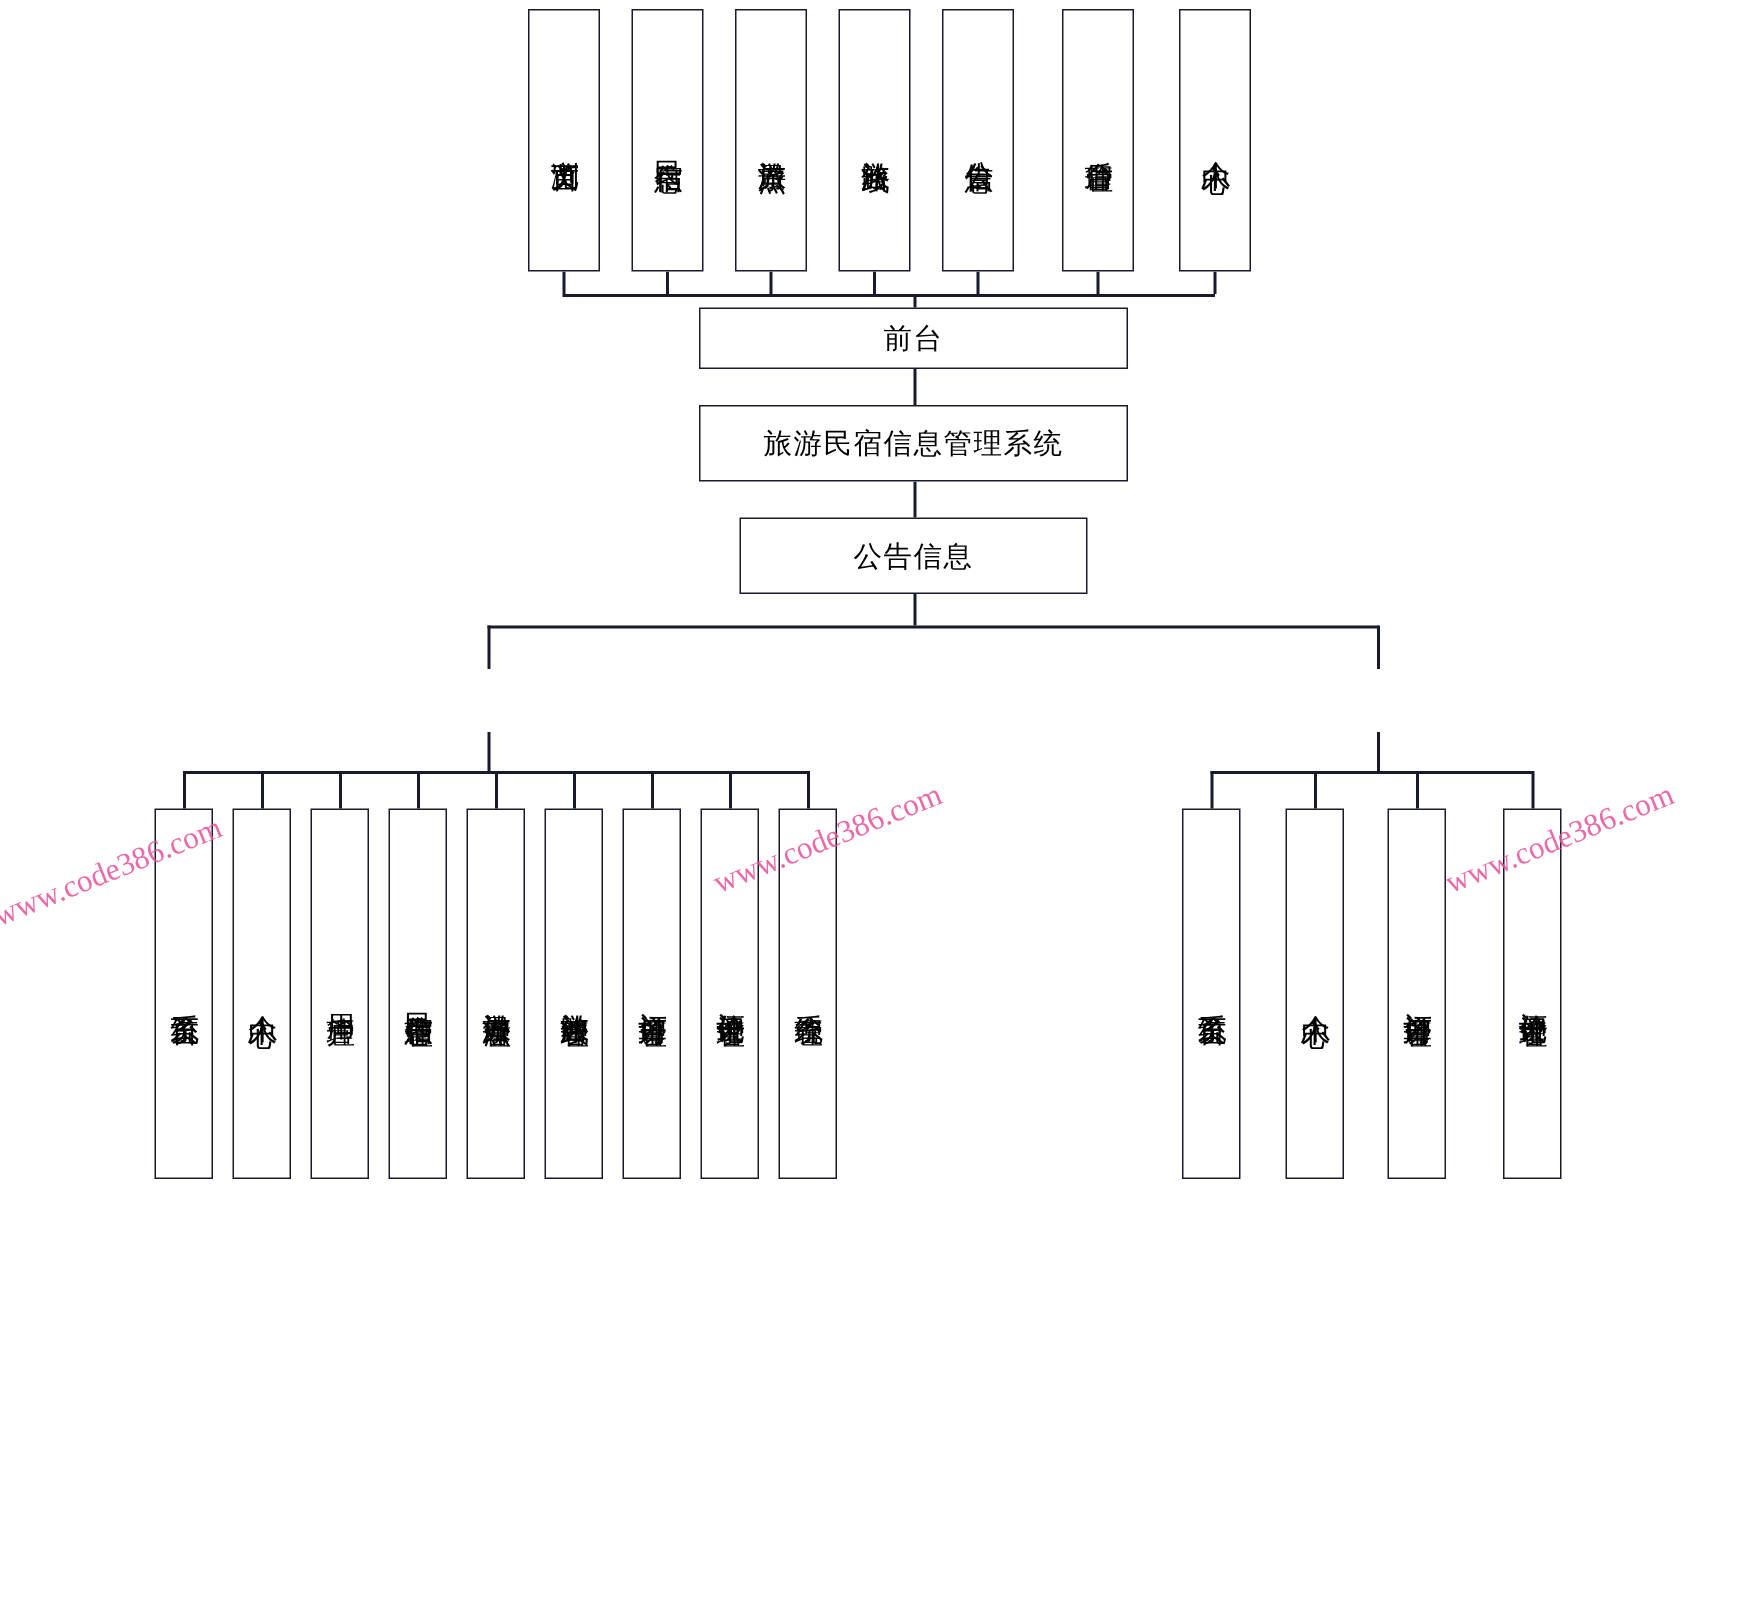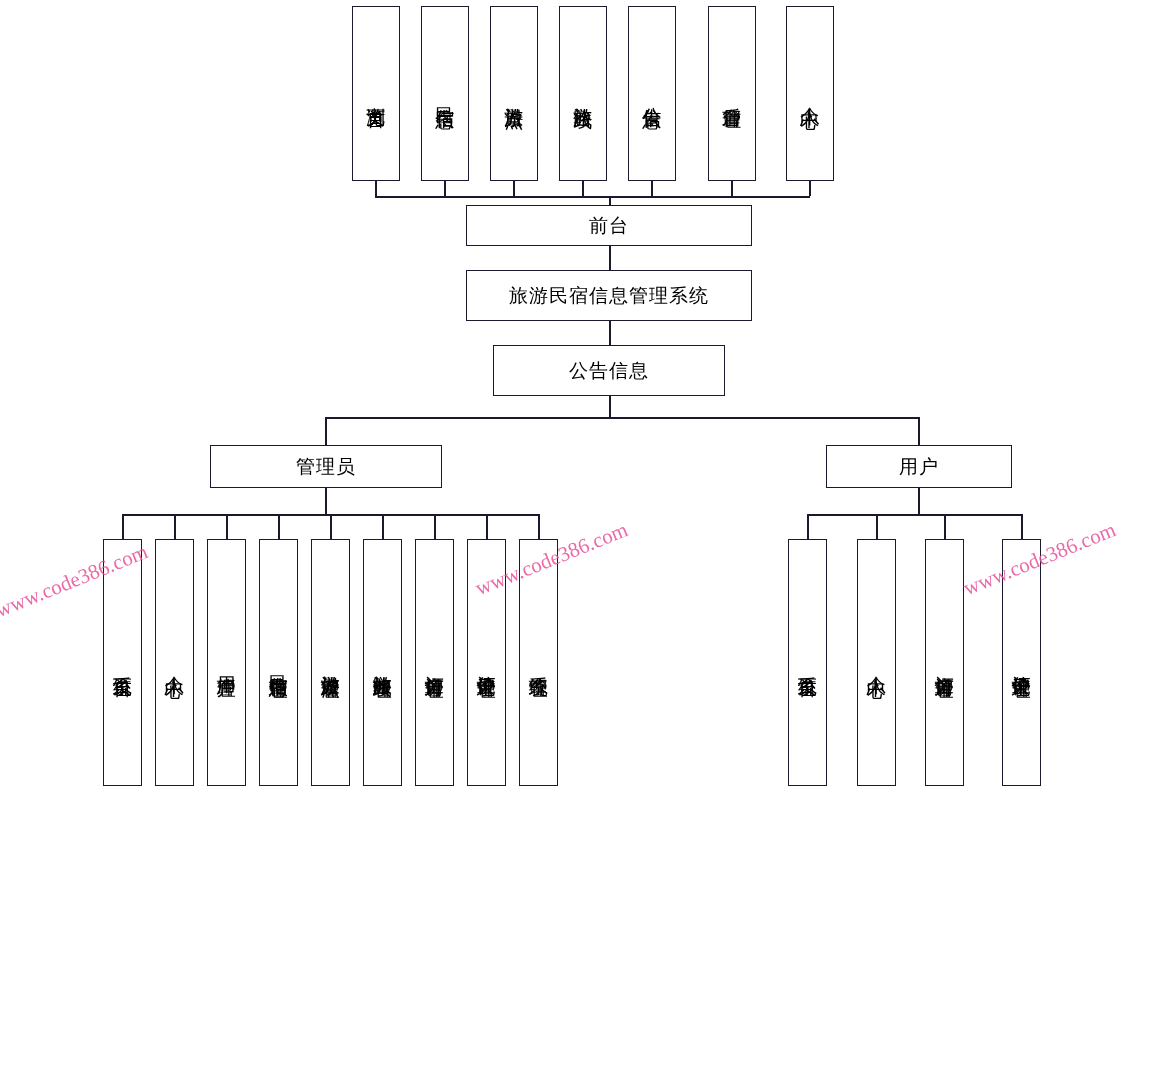--- a/index.html
+++ b/index.html
@@ -120,27 +120,21 @@
 
   <div class="box box-h" style="left:493px; top:345px; width:232px; height:51px;">
     <span>公告信息</span>
   </div>
 
   <div class="ln lnv" style="left:609px; top:396px; height:21px;"></div>
   <div class="ln lnh" style="left:325px; top:417px; width:594px;"></div>
   <div class="ln lnv" style="left:325px; top:417px; height:29px;"></div>
   <div class="ln lnv" style="left:918px; top:417px; height:29px;"></div>
 
-  <div class="box box-h" style="left:210px; top:445px; width:232px; height:43px;">
-    <span>管理员</span>
-  </div>
 
-  <div class="box box-h" style="left:826px; top:445px; width:186px; height:43px;">
-    <span>用户</span>
-  </div>
 
   <div class="ln lnv" style="left:325px; top:488px; height:26px;"></div>
   <div class="ln lnh" style="left:122px; top:514px; width:418px;"></div>
   <div class="ln lnv" style="left:122px; top:514px; height:26px;"></div>
   <div class="ln lnv" style="left:174px; top:514px; height:26px;"></div>
   <div class="ln lnv" style="left:226px; top:514px; height:26px;"></div>
   <div class="ln lnv" style="left:278px; top:514px; height:26px;"></div>
   <div class="ln lnv" style="left:330px; top:514px; height:26px;"></div>
   <div class="ln lnv" style="left:382px; top:514px; height:26px;"></div>
   <div class="ln lnv" style="left:434px; top:514px; height:26px;"></div>

